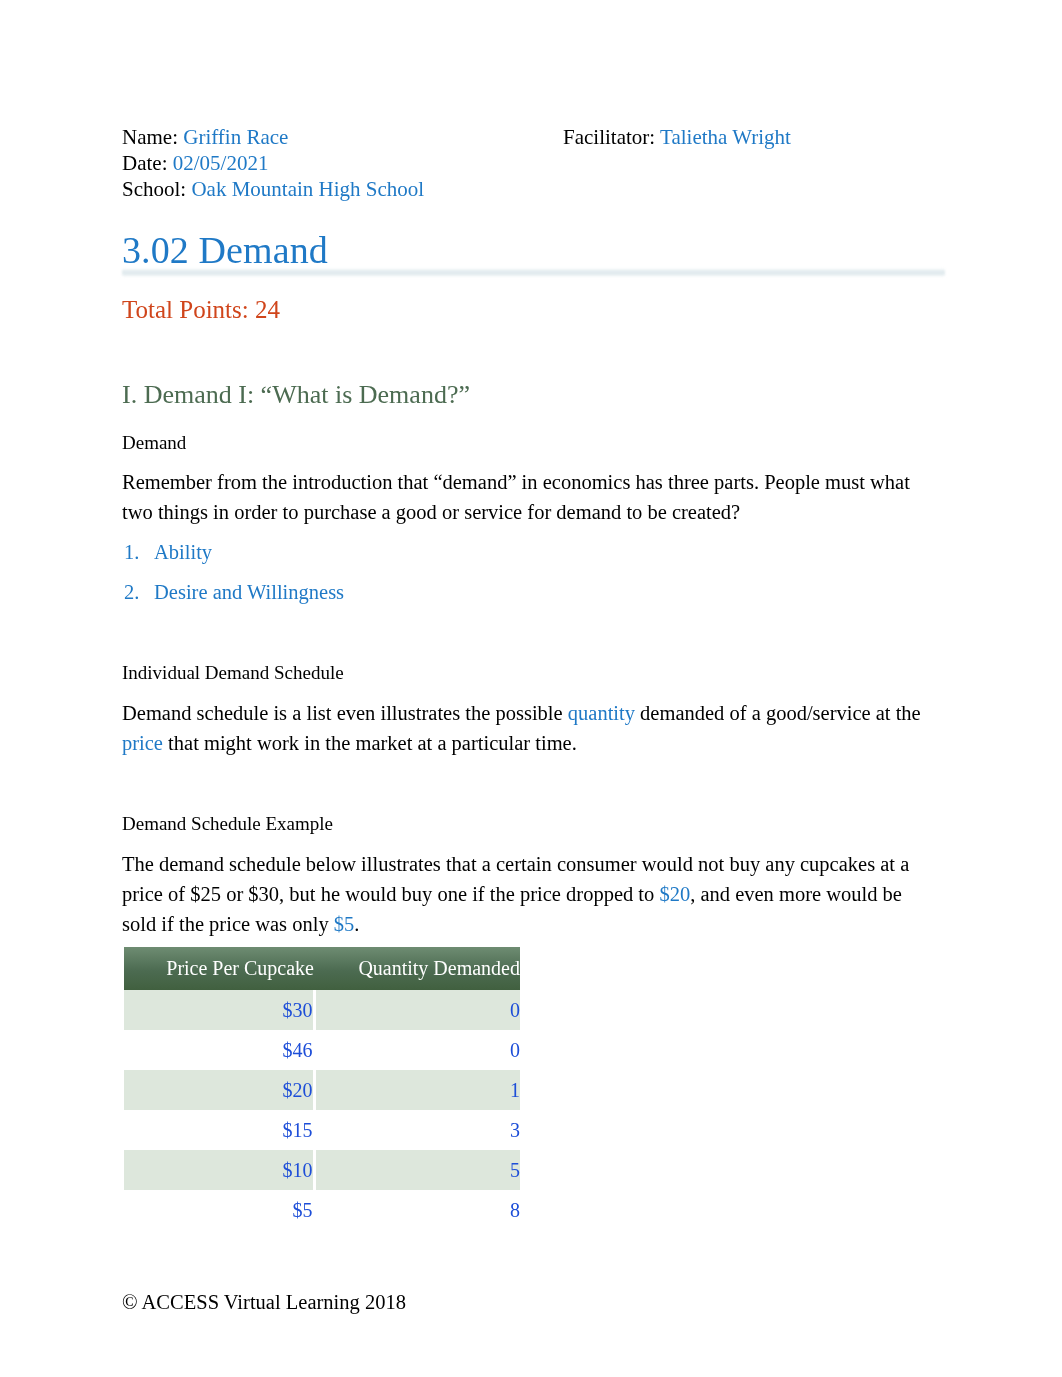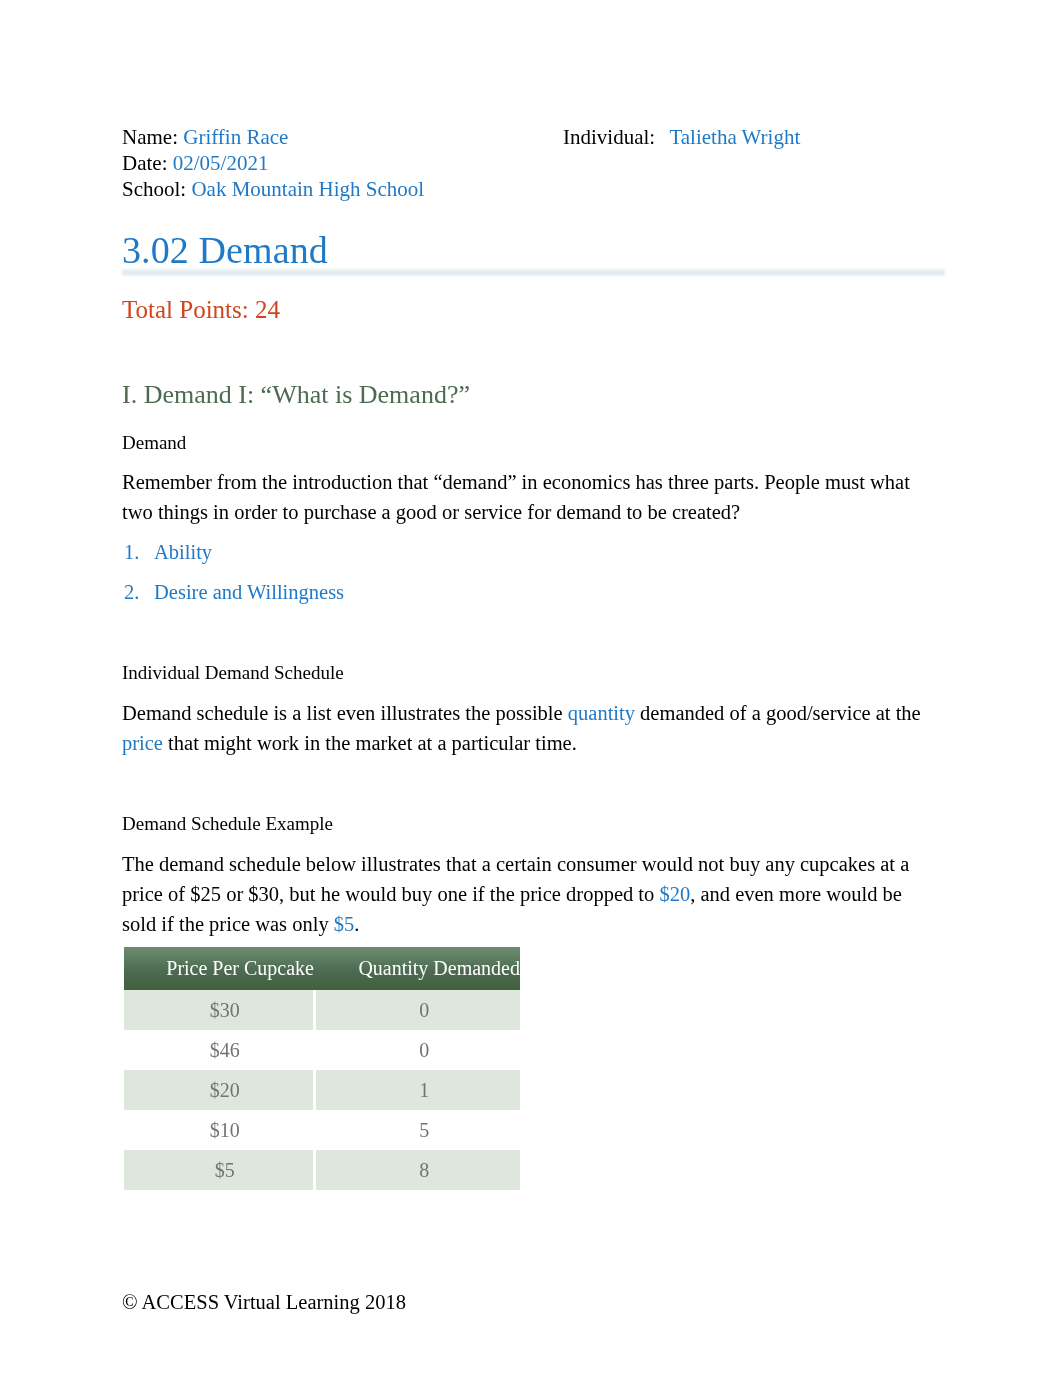--- a/index.html
+++ b/index.html
@@ -43,21 +43,21 @@
     color: #1F79C6;
   }
   .meta-facilitator {
     position: absolute;
     left: 441px;
     top: 0;
     font-size: 21px;
     line-height: 26px;
     white-space: nowrap;
   }
-  .meta-facilitator .answer { margin-left: 9px; }
+  .meta-facilitator .answer { }
 
   
   .doc-title {
     position: absolute;
     left: 122px;
     top: 228px;
     font-size: 38px;
     line-height: 44px;
     color: #1F79C6;
     font-weight: normal;
@@ -150,23 +150,23 @@
     font-size: 20px;
     line-height: 24px;
     padding: 9px 0 10px 0;
     text-align: right;
     border: none;
   }
   table.schedule td {
     font-size: 20px;
     line-height: 24px;
     padding: 8px 0 8px 13px;
-    text-align: center;
+    text-align: right;
     border: none;
-    color: #737373;
+    color: #1d4ed8;
   }
   table.schedule tbody tr:nth-child(odd) td {
     background: #DDE7DC;
   }
   table.schedule tbody tr:nth-child(even) td {
     background: #ffffff;
   }
   table.schedule td.c1, table.schedule th.c1 { width: 190px; }
   table.schedule td.c2, table.schedule th.c2 { width: 206px; }
   table.schedule tbody td.c1 { border-right: 3px solid #ffffff; }
@@ -195,21 +195,21 @@
 
 <div class="page">
 
   <div class="meta">
 
     <div class="meta-row">
       <span class="meta-label">Name:</span>
       <span class="answer">Griffin Race</span>
 
       <span class="meta-facilitator">
-        <span class="meta-label">Individual:</span>
+        <span class="meta-label">Facilitator:</span>
         <span class="answer">Talietha Wright</span>
       </span>
     </div>
 
     <div class="meta-row">
       <span class="meta-label">Date:</span>
       <span class="answer">02/05/2021</span>
     </div>
 
     <div class="meta-row">
@@ -264,20 +264,24 @@
         </tr>
         <tr>
           <td class="c1">$46</td>
           <td class="c2">0</td>
         </tr>
         <tr>
           <td class="c1">$20</td>
           <td class="c2">1</td>
         </tr>
         <tr>
+          <td class="c1">$15</td>
+          <td class="c2">3</td>
+        </tr>
+        <tr>
           <td class="c1">$10</td>
           <td class="c2">5</td>
         </tr>
         <tr>
           <td class="c1">$5</td>
           <td class="c2">8</td>
         </tr>
       </tbody>
     </table>
   </div>

